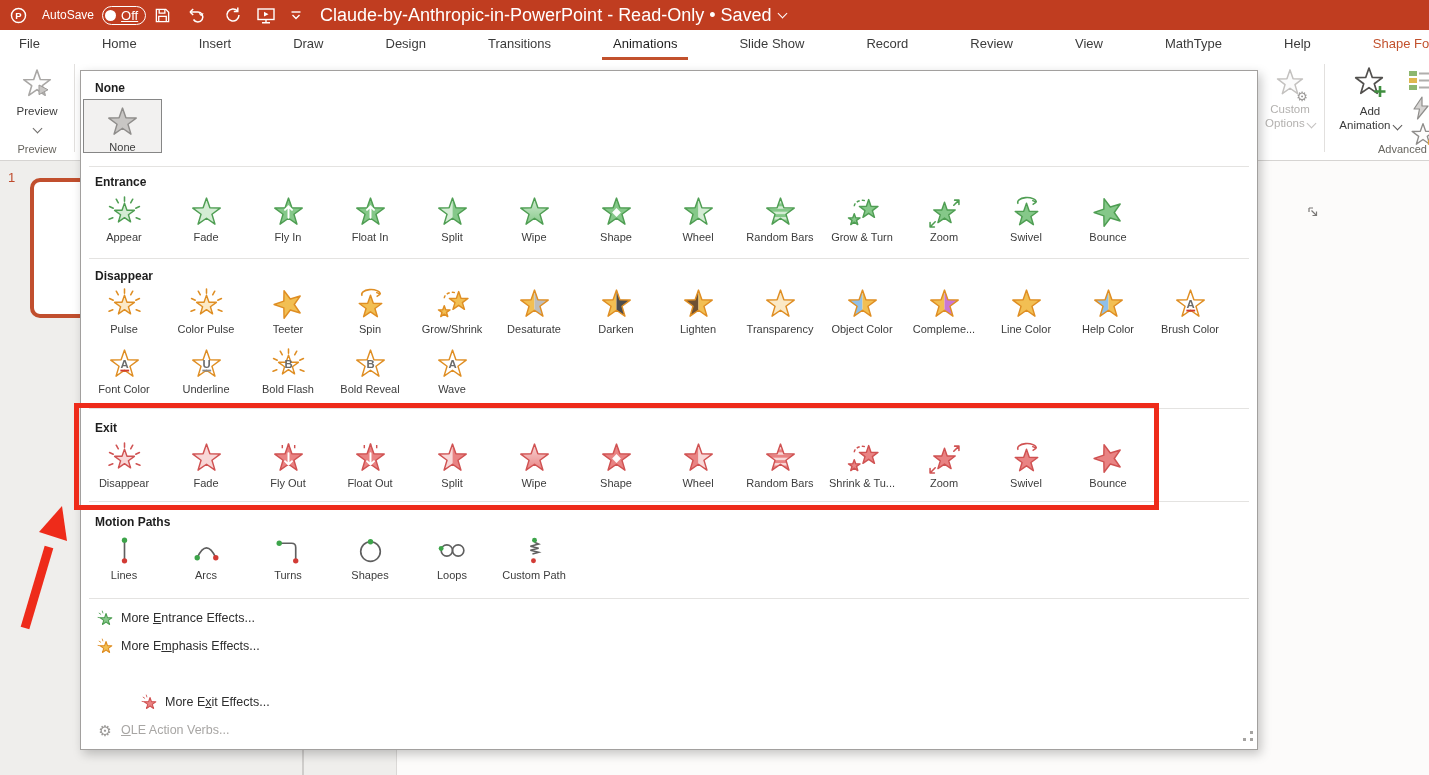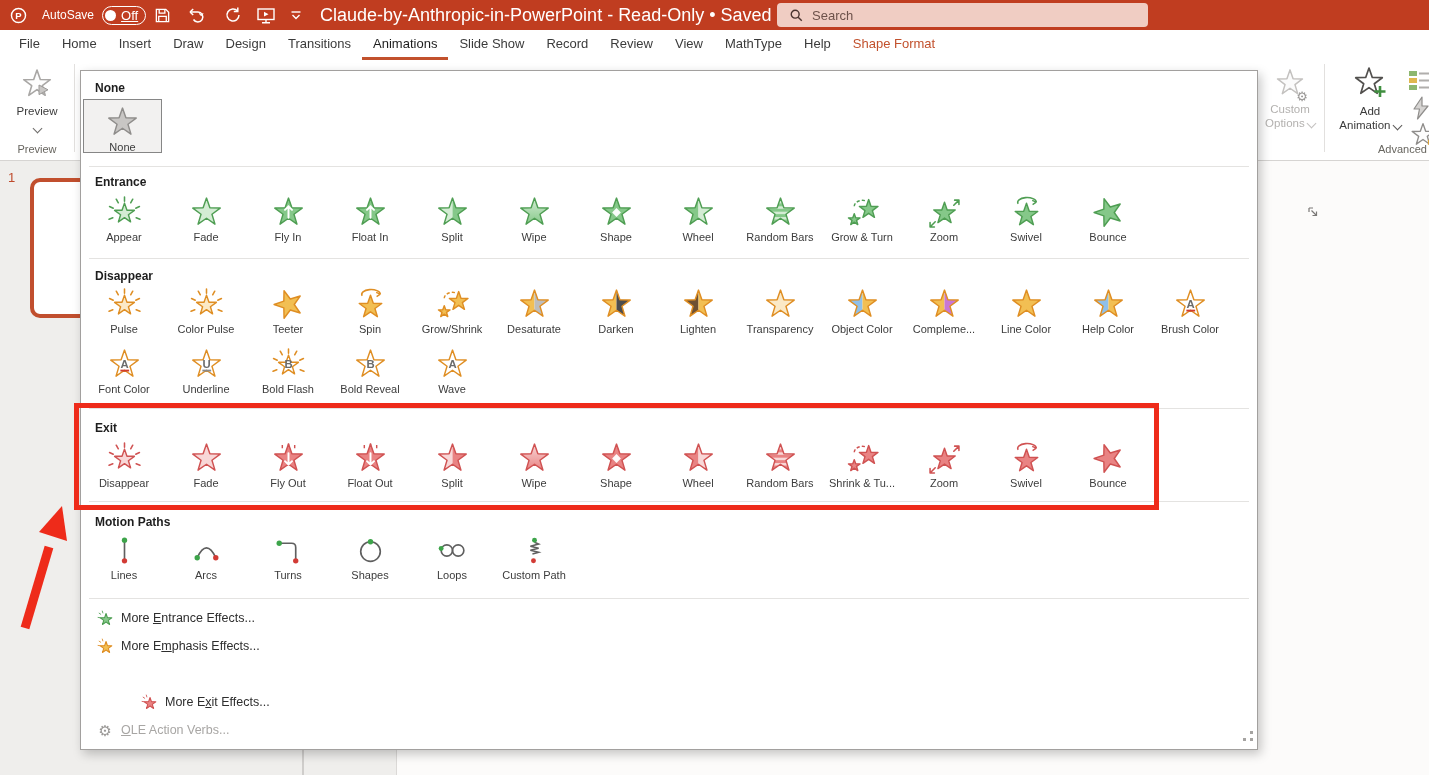--- a/index.html
+++ b/index.html
@@ -14,21 +14,21 @@
   .autosave-pill .knob{width:11px;height:11px;border-radius:50%;background:#fff;margin-right:5px;}
   .autosave-pill span{font-size:13px;text-decoration:underline;}
   .tb-label{font-size:12px;}
   .doc-title{font-size:18px;white-space:nowrap;}
   .chev{width:6px;height:6px;border-right:1.4px solid currentColor;border-bottom:1.4px solid currentColor;transform:rotate(45deg);display:inline-block;}
   .search-box{position:absolute;left:777px;top:3px;width:371px;height:24px;background:#f0cdc3;border-radius:4px;
               display:flex;align-items:center;color:#5e443c;cursor:text;}
   .search-box span{font-size:13px;color:#6d524b;}
 
   
-  .menubar{position:absolute;left:0;top:30px;width:100%;height:30px;background:#fff;display:flex;align-items:flex-end;padding-left:8px;box-sizing:border-box;z-index:3;}
+  .menubar{position:absolute;left:0;top:30px;width:100%;height:30px;background:#fff;display:flex;align-items:flex-end;padding-left:8px;box-sizing:border-box;z-index:3;gap:40px;}
   .tab{padding:0 11px;font-size:13px;color:#3b3b3b;line-height:26px;height:29px;box-sizing:border-box;white-space:nowrap;cursor:pointer;}
   .tab.active{color:#1d1d1d;border-bottom:3px solid #c2512d;}
   .tab.contextual{color:#c2512d;}
 
   
   .ribbon{position:absolute;left:0;top:60px;width:100%;height:100px;background:#fff;border-bottom:1px solid #d6d4d2;z-index:1;}
   .rb-group-label{position:absolute;font-size:11px;color:#67655f;text-align:center;}
   .rb-divider{position:absolute;top:4px;height:88px;width:1px;background:#e2e0de;}
   .rb-btn{position:absolute;text-align:center;cursor:pointer;}
   .rb-btn .bt{font-size:11.5px;color:#3b3b3b;line-height:14px;}
@@ -108,27 +108,20 @@
     </div>
     <div class="tb" style="left:288px;">
       <svg width="16" height="16" viewBox="0 0 16 16">
           <path d="M3.5 5 h9" stroke="#fff" stroke-width="1.4"></path>
           <path d="M4.5 8 l3.5 3.5 L11.5 8" fill="none" stroke="#fff" stroke-width="1.4"></path>
         </svg>
     </div>
     <div class="tb" style="left:320px;gap:7px;">
       <span class="doc-title">Claude-by-Anthropic-in-PowerPoint  -  Read-Only • Saved</span>
       <span class="chev" style="margin-top:-3px;"></span>
-    </div>
-    <div class="search-box">
-      <svg width="15" height="15" viewBox="0 0 16 16" style="margin:0 8px 0 12px;">
-          <circle cx="6.6" cy="6.6" r="4.2" fill="none" stroke="#4a332e" stroke-width="1.5"></circle>
-          <path d="M9.8 9.8 L13.6 13.6" stroke="#4a332e" stroke-width="1.5"></path>
-        </svg>
-      <span>Search</span>
     </div>
   </div>
 
   <div class="menubar">
       <span class="tab">File</span>
       <span class="tab">Home</span>
       <span class="tab">Insert</span>
       <span class="tab">Draw</span>
       <span class="tab">Design</span>
       <span class="tab">Transitions</span>

